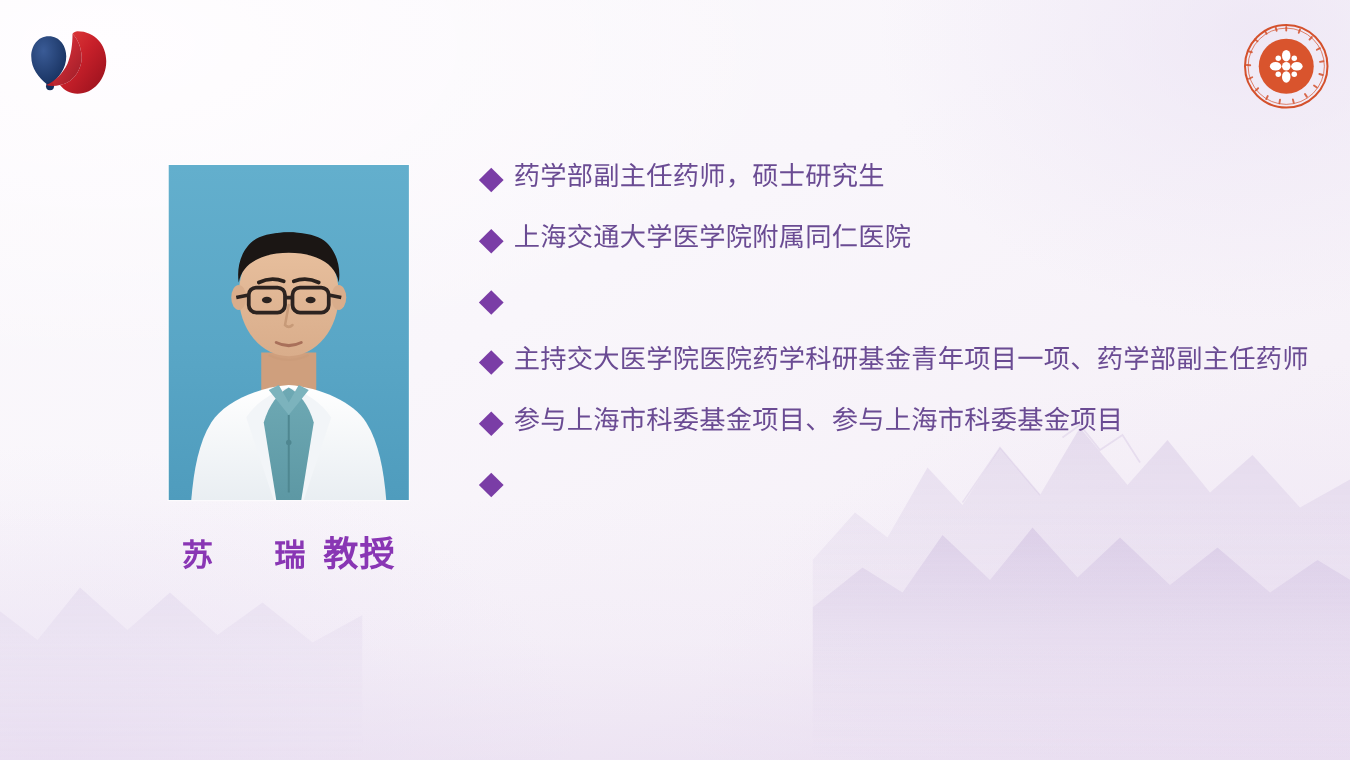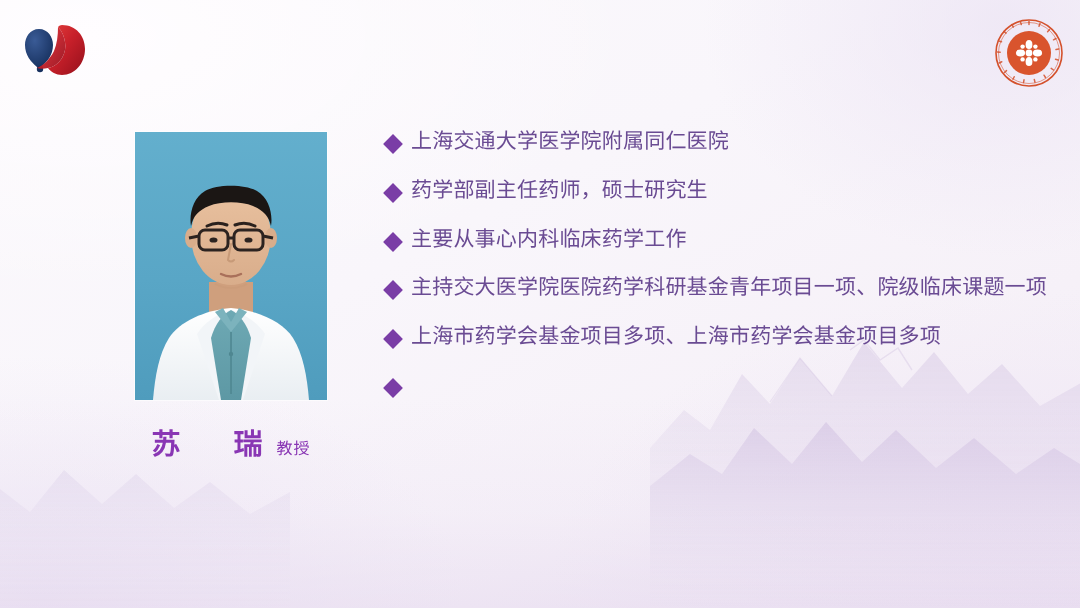--- a/index.html
+++ b/index.html
@@ -96,30 +96,30 @@
     position: absolute;
     left: 135px;
     top: 430px;
     width: 192px;
     text-align: center;
     white-space: nowrap;
     line-height: 1;
   }
   .name-main {
     font-family: "DejaVu Sans", "Liberation Sans", sans-serif;
-    font-size: 29px;
+    font-size: 25px;
     font-weight: 700;
     color: #8936b4;
     letter-spacing: 12px;
     vertical-align: baseline;
   }
   .name-title {
     font-family: "DejaVu Sans", "Liberation Sans", sans-serif;
-    font-size: 16px;
-    font-weight: 400;
+    font-size: 28px;
+    font-weight: 700;
     color: #8936b4;
     letter-spacing: 1px;
     margin-left: 2px;
     vertical-align: baseline;
   }
 
   
   .bullets {
     position: absolute;
     left: 386px;
@@ -317,42 +317,41 @@
   </div>
 
   <div class="name-line">
     <span class="name-main">苏　瑞</span><span class="name-title">教授</span>
   </div>
 
   <div class="bullets">
 
     <div class="bullet-row">
       <span class="bullet-mark"></span>
+      <span class="bullet-text">药学部副主任药师，硕士研究生</span>
+    </div>
+
+    <div class="bullet-row">
+      <span class="bullet-mark"></span>
       <span class="bullet-text">上海交通大学医学院附属同仁医院</span>
     </div>
 
-    <div class="bullet-row">
-      <span class="bullet-mark"></span>
-      <span class="bullet-text">药学部副主任药师，硕士研究生</span>
-    </div>
-
-
-    <div class="bullet-row">
-      <span class="bullet-mark"></span>
-      <span class="bullet-text">主要从事心内科临床药学工作</span>
-    </div>
-
-    <div class="bullet-row">
-      <span class="bullet-mark"></span>
-      <span class="bullet-text">主持交大医学院医院药学科研基金青年项目一项、院级临床课题一项</span>
-    </div>
-
-    <div class="bullet-row">
-      <span class="bullet-mark"></span>
-      <span class="bullet-text">上海市药学会基金项目多项、上海市药学会基金项目多项</span>
+
+    <div class="bullet-row">
+      <span class="bullet-mark"></span>
+    </div>
+
+    <div class="bullet-row">
+      <span class="bullet-mark"></span>
+      <span class="bullet-text">主持交大医学院医院药学科研基金青年项目一项、药学部副主任药师</span>
+    </div>
+
+    <div class="bullet-row">
+      <span class="bullet-mark"></span>
+      <span class="bullet-text">参与上海市科委基金项目、参与上海市科委基金项目</span>
     </div>
 
 
     <div class="bullet-row">
       <span class="bullet-mark"></span>
     </div>
 
   </div>
 </div>
 

